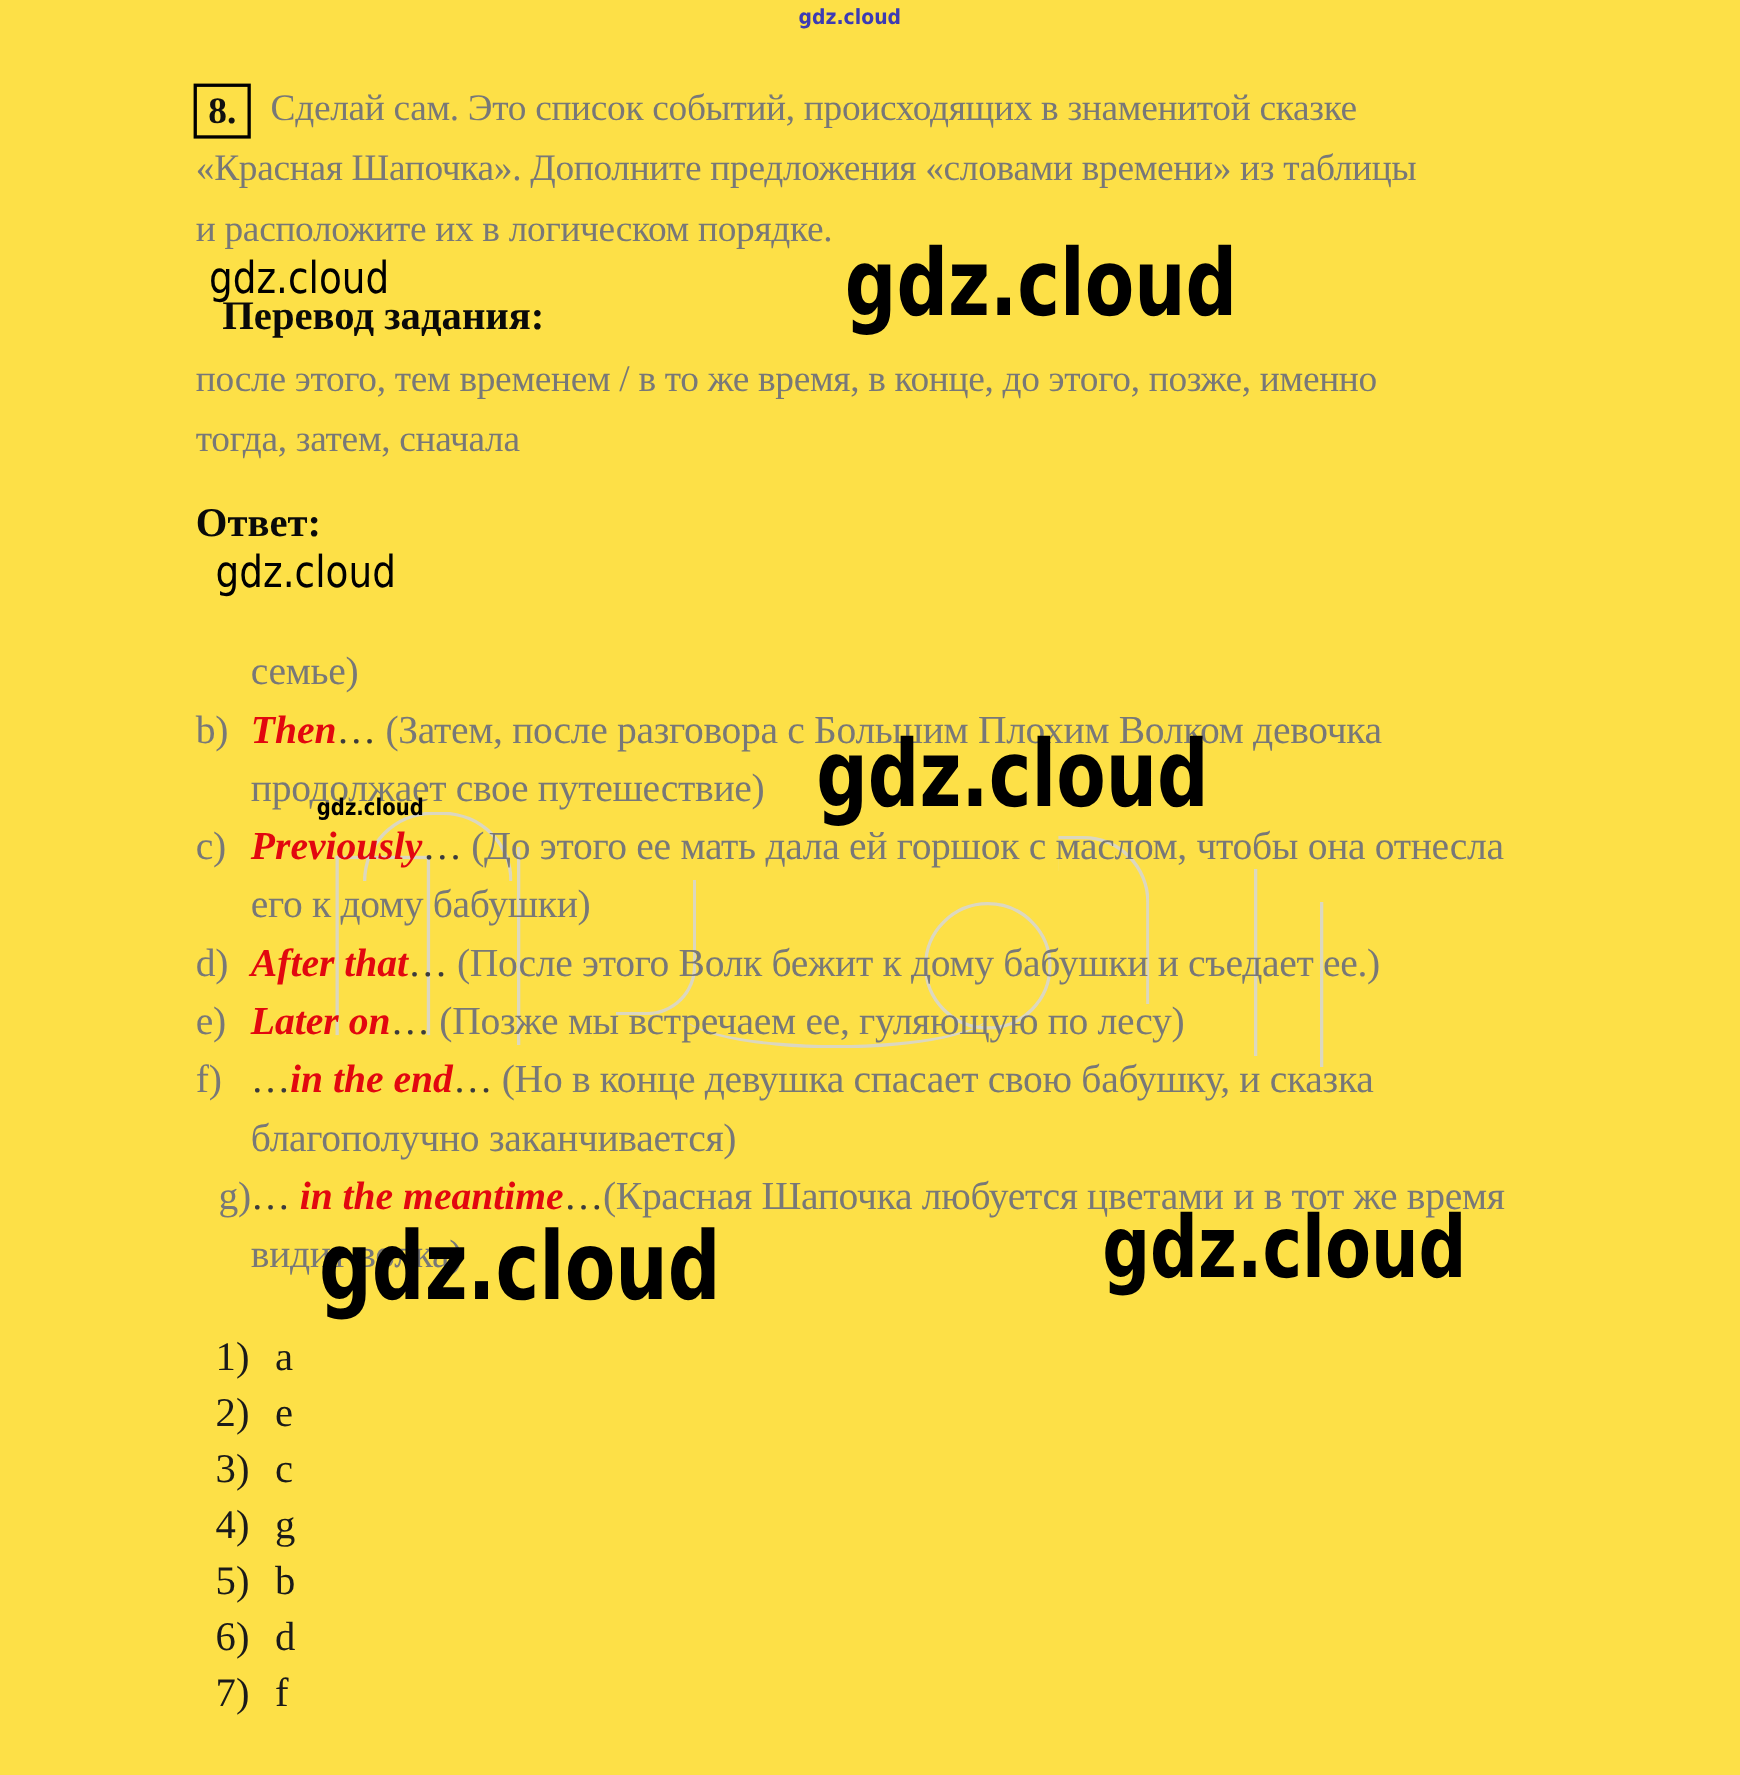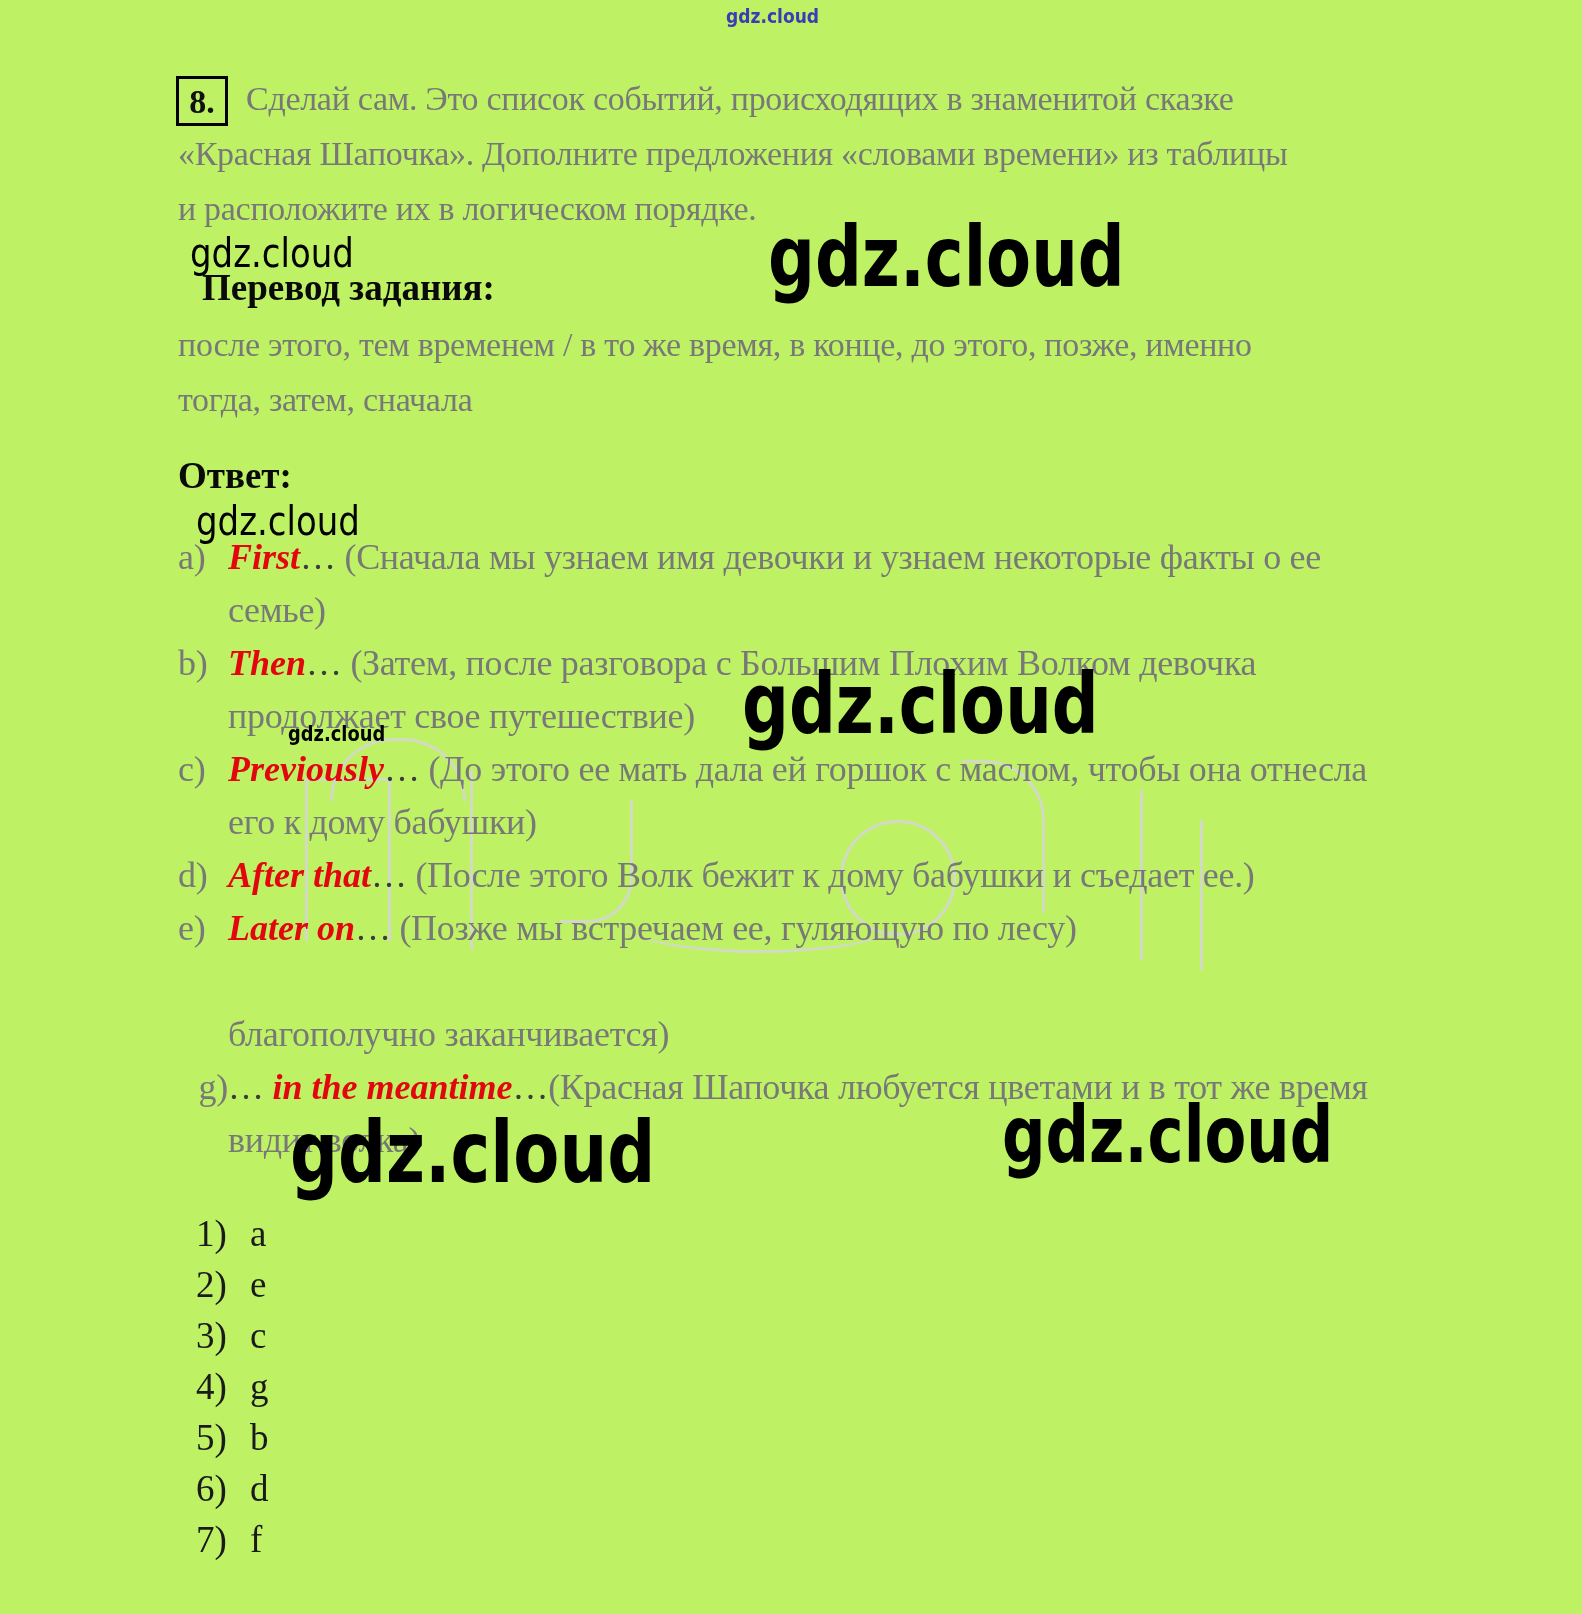--- a/index.html
+++ b/index.html
@@ -1,16 +1,16 @@
 <!DOCTYPE html>
 <html><head>
 <meta charset="utf-8">
 <style>
   html,body{margin:0;padding:0;background:#ffffff;}
-  #page{position:relative;width:1582px;height:1614px;background:#bef264;overflow:hidden;
+  #page{position:relative;width:1582px;height:1614px;background:#fde047;overflow:hidden;
         font-family:"Liberation Serif",serif;}
   .abs{position:absolute;white-space:nowrap;}
   
   .gtxt{font-size:34px;color:#787878;letter-spacing:-0.3px;}
   .blk-head{font-size:37px;font-weight:bold;color:#0a0a0a;}
   
   .num-box{left:176px;top:76px;width:46px;height:44px;border:3px solid #000;
            text-align:center;line-height:46px;font-size:34px;font-weight:bold;color:#111;}
   
   .wm{font-family:"DejaVu Sans",sans-serif;color:#000;transform:scaleX(0.78);
@@ -58,23 +58,20 @@
   <div class="fs" style="left:330px;top:738px;width:130px;height:60px;border:3px solid #d6d6d6;border-bottom:none;border-radius:65px 65px 0 0;"></div>
   <div class="fs" style="left:305px;top:778px;width:80px;height:160px;border:3px solid #d6d6d6;border-bottom:none;"></div>
   <div class="fs" style="left:470px;top:770px;width:3px;height:180px;background:#d6d6d6;"></div>
   <div class="fs" style="left:560px;top:800px;width:70px;height:120px;border-right:3px solid #d6d6d6;border-bottom:3px solid #d6d6d6;border-radius:0 0 45px 0;"></div>
   <div class="fs" style="left:840px;top:820px;width:110px;height:110px;border:3px solid #d6d6d6;border-radius:50%;"></div>
   <div class="fs" style="left:962px;top:760px;width:80px;height:150px;border-right:3px solid #d6d6d6;border-top:3px solid #d6d6d6;border-radius:0 60px 0 0;"></div>
   <div class="fs" style="left:1140px;top:790px;width:3px;height:170px;background:#d6d6d6;"></div>
   <div class="fs" style="left:1200px;top:820px;width:3px;height:150px;background:#d6d6d6;"></div>
   <div class="fs" style="left:620px;top:890px;width:280px;height:60px;border-bottom:3px solid #d6d6d6;border-radius:0 0 50% 50%;"></div>
 
-  <div class="abs ans-line" style="left:178px;top:536px;">
-    <span class="ans-label">a)</span><span class="red">First</span><span class="dots">…</span><span> (Сначала мы узнаем имя девочки и узнаем некоторые факты о ее</span>
-  </div>
   <div class="abs ans-line cont" style="left:178px;top:589px;">семье)</div>
 
   <div class="abs ans-line" style="left:178px;top:642px;">
     <span class="ans-label">b)</span><span class="red">Then</span><span class="dots">…</span><span> (Затем, после разговора с Большим Плохим Волком девочка</span>
   </div>
   <div class="abs ans-line cont" style="left:178px;top:695px;">продолжает свое путешествие)</div>
 
   <div class="abs wm wm-big" style="left:742px;top:655px;">gdz.cloud</div>
   <div class="abs wm wm-tiny" style="left:288px;top:722px;">gdz.cloud</div>
 
@@ -84,20 +81,23 @@
   <div class="abs ans-line cont" style="left:178px;top:801px;">его к дому бабушки)</div>
 
   <div class="abs ans-line" style="left:178px;top:854px;">
     <span class="ans-label">d)</span><span class="red">After that</span><span class="dots">…</span><span> (После этого Волк бежит к дому бабушки и съедает ее.)</span>
   </div>
 
   <div class="abs ans-line" style="left:178px;top:907px;">
     <span class="ans-label">e)</span><span class="red">Later on</span><span class="dots">…</span><span> (Позже мы встречаем ее, гуляющую по лесу)</span>
   </div>
 
+  <div class="abs ans-line" style="left:178px;top:960px;">
+    <span class="ans-label">f)</span><span class="dots">…</span><span class="red">in the end</span><span class="dots">…</span><span> (Но в конце девушка спасает свою бабушку, и сказка</span>
+  </div>
   <div class="abs ans-line cont" style="left:178px;top:1013px;">благополучно заканчивается)</div>
 
   <div class="abs ans-line" style="left:178px;top:1066px;text-align:right;">
     <span class="ans-label">g)</span><span class="dots">… </span><span class="red">in the meantime</span><span class="dots">…</span><span>(Красная Шапочка любуется цветами и в тот же время</span>
   </div>
   <div class="abs ans-line cont" style="left:178px;top:1119px;">видит волка)</div>
 
   <div class="abs wm wm-big" style="left:290px;top:1102px;font-size:86px;">gdz.cloud</div>
   <div class="abs wm wm-big" style="left:1002px;top:1090px;font-size:78px;">gdz.cloud</div>
 

